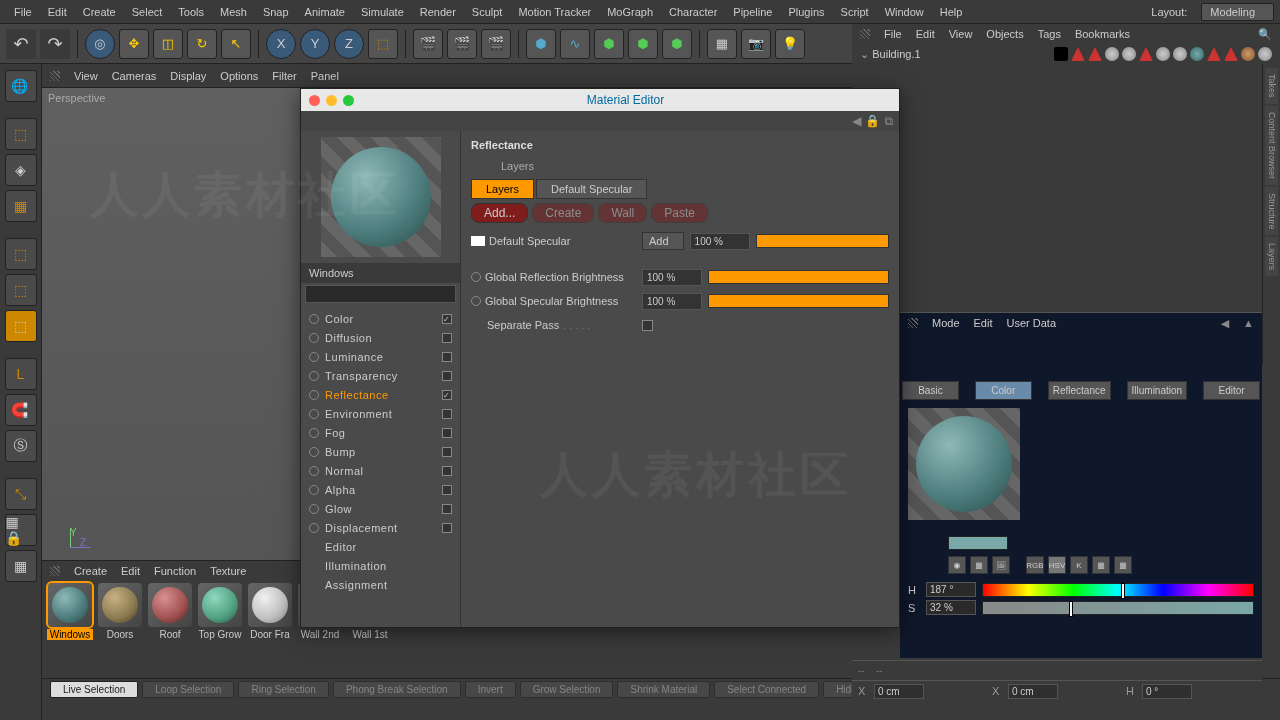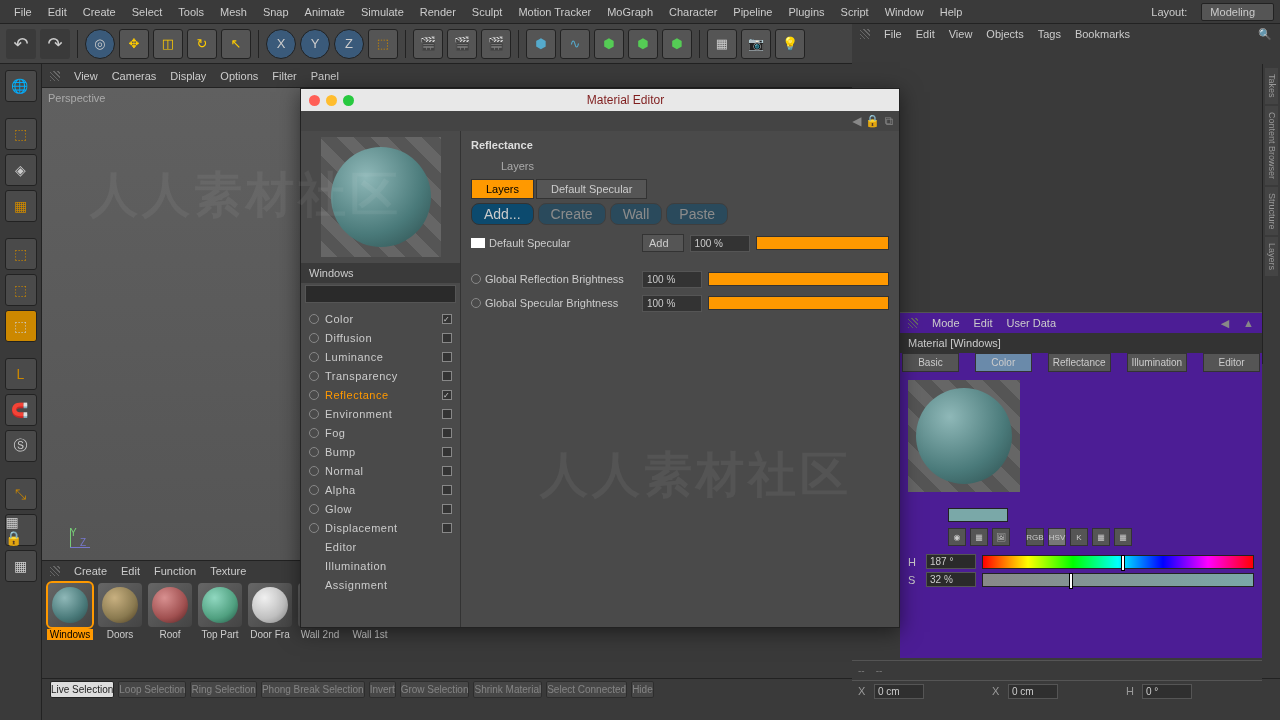--- a/index.html
+++ b/index.html
@@ -53,35 +53,35 @@
 .mat-row { display:flex; gap:2px; padding:2px 4px; }
 .mat-item { width:48px; display:flex; flex-direction:column; align-items:center; gap:2px; }
 .mat-ball { width:44px; height:44px; border-radius:4px; background:linear-gradient(135deg,#666,#444); display:flex; align-items:center; justify-content:center; }
 .mat-ball.sel { outline:2px solid #f90; }
 .ball { width:36px; height:36px; border-radius:50%; }
 .mat-label { font-size:10px; color:#ccc; white-space:nowrap; overflow:hidden; width:46px; text-align:center; }
 .mat-label.sel { background:#f90; color:#000; }
 
 
 .selbar { position:absolute; top:678px; left:42px; right:0; height:22px; background:#3a3a3a; display:flex; align-items:center; gap:4px; padding:0 8px; border-top:1px solid #222; }
-.selbtn { padding:2px 0; background:#555; border:1px solid #222; border-radius:2px; font-size:10px; }
+.selbtn { padding:2px 12px; background:#555; border:1px solid #222; border-radius:2px; font-size:10px; }
 .selbtn.active { background:#ddd; color:#222; }
 .selbtn.dim { opacity:.5; }
 
 
 .coordbar { position:absolute; bottom:0; left:852px; right:18px; height:60px; background:#3a3a3a; border-top:1px solid #555; }
 .coord-row { display:flex; align-items:center; height:20px; gap:4px; padding:0 6px; font-size:10px; }
 .coord-lbl { width:12px; color:#999; }
 .coord-val { width:50px; background:#2f2f2f; border:1px solid #555; padding:1px 3px; font-size:10px; }
 
 
 .mateditor { position:absolute; top:88px; left:300px; width:600px; height:540px; background:#4a4a4a; border:1px solid #222; box-shadow:0 4px 20px rgba(0,0,0,.5); }
 .me-title { height:22px; background:#e8e8e8; display:flex; align-items:center; padding:0 8px; gap:6px; }
 .me-dot { width:11px; height:11px; border-radius:50%; }
-.me-title-text { flex:1; text-align:center; color:#7f1d1d; font-size:12px; }
+.me-title-text { flex:1; text-align:center; color:#0369a1; font-size:12px; }
 .me-toolbar { height:20px; background:#444; display:flex; align-items:center; justify-content:flex-end; padding:0 6px; gap:4px; }
 .me-toolbar .tri { font-size:12px; color:#888; }
 .me-body { display:flex; height:496px; }
 .me-left { width:160px; background:#4a4a4a; border-right:1px solid #333; display:flex; flex-direction:column; }
 .me-preview { width:120px; height:120px; margin:6px auto; background:repeating-linear-gradient(45deg,#666 0 12px,#555 12px 24px); display:flex; align-items:center; justify-content:center; }
 .me-preview .ball { width:100px; height:100px; background:radial-gradient(circle at 35% 30%,#8fb8b8,#4a7a7a 60%,#2a4a4a); }
 .me-matname { padding:4px 8px; background:#3a3a3a; }
 .me-search { margin:2px 4px; height:18px; background:#2a2a2a; border:1px solid #555; }
 .me-chans { padding:4px 0; }
 .me-chan { display:flex; align-items:center; height:19px; padding:0 8px; gap:6px; }
@@ -91,35 +91,35 @@
 .me-chan .chk.on::after { content:"✓"; font-size:8px; color:#ccc; position:relative; top:-3px; }
 .me-chan.active .label { color:#f90; }
 
 .me-right { flex:1; padding:8px 10px; background:#4a4a4a; overflow:hidden; }
 .me-h1 { font-weight:bold; color:#ddd; margin-bottom:6px; }
 .me-sub { color:#aaa; padding:3px 0 3px 30px; }
 .me-tabs { display:flex; gap:2px; margin:4px 0; }
 .me-tab { padding:3px 14px; background:#555; border:1px solid #333; }
 .me-tab.active { background:#f90; color:#000; }
 .me-btns { display:flex; gap:4px; margin:4px 0 8px; }
-.me-btn { padding:2px 12px; background:#0c4a6e; border:1px solid #333; border-radius:8px; font-size:14px; }
+.me-btn { padding:2px 12px; background:#7f1d1d; border:1px solid #333; border-radius:8px; font-size:12px; }
 .me-btn.dim { opacity:.5; }
 .me-row { display:flex; align-items:center; gap:6px; margin:4px 0; height:20px; }
 .me-row .rlabel { width:165px; display:flex; align-items:center; gap:4px; }
 .me-row .radio { width:10px; height:10px; border:1px solid #888; border-radius:50%; }
 .me-sel { background:#555; border:1px solid #333; padding:2px 14px 2px 6px; }
 .me-num { width:60px; background:#333; border:1px solid #555; padding:2px 4px; font-size:10px; }
 .me-slider { flex:1; height:14px; background:#f90; border:1px solid #333; position:relative; }
 .me-chk { width:11px; height:11px; border:1px solid #888; background:#333; }
 
 
-.attrib { position:absolute; top:312px; left:900px; right:18px; height:346px; background:#4c1d95; border-top:1px solid #555; }
+.attrib { position:absolute; top:312px; left:900px; right:18px; height:346px; background:#0f172a; border-top:1px solid #555; }
 .attrib-menu { height:20px; display:flex; align-items:center; gap:14px; padding:0 8px; }
 .attrib-title { padding:4px 8px; background:#333; }
-.attrib-tabs { display:flex; gap:16px; padding:0 2px; }
+.attrib-tabs { display:flex; gap:16px; padding:0 2px;margin-top:48px; }
 .atab { flex:1; padding:3px 4px; background:#555; text-align:center; border:1px solid #333; font-size:10px; }
 .atab.active { background:#6a8aaa; }
 .attrib-preview { width:112px; height:112px; margin:8px; background:repeating-linear-gradient(45deg,#666 0 12px,#555 12px 24px); display:flex; align-items:center; justify-content:center; }
 .attrib-preview .ball { width:96px; height:96px; background:radial-gradient(circle at 35% 30%,#8fb8b8,#4a7a7a 60%,#2a4a4a); }
 .attrib-ctrls { padding:4px 8px; }
 .color-swatch { width:60px; height:14px; background:#7aa8a8; border:1px solid #222; margin:4px 0 6px 40px; }
 .icon-row { display:flex; gap:4px; margin:4px 0 8px 40px; }
 .icon-row .ic { width:18px; height:18px; background:#555; border:1px solid #333; font-size:8px; display:flex; align-items:center; justify-content:center; }
 .hsv-row { display:flex; align-items:center; gap:6px; margin:3px 0; }
 .hsv-row .lbl { width:12px; }
@@ -197,20 +197,36 @@
   <div class="objhdr-menu">
     <div class="grip"></div>
     <span>File</span>
     <span>Edit</span>
     <span>View</span>
     <span>Objects</span>
     <span>Tags</span>
     <span>Bookmarks</span>
     <span style="margin-left:auto">🔍</span>
   </div>
+  <div class="obj-icons">
+    <span style="color:#aaa;margin-right:auto">⌄ <span>Building.1</span></span>
+    <div class="oi" style="background:#000"></div>
+    <div class="oi" style="background:#c33;clip-path:polygon(50% 0,100% 100%,0 100%)"></div>
+    <div class="oi" style="background:#c33;clip-path:polygon(50% 0,100% 100%,0 100%)"></div>
+    <div class="oi" style="background:radial-gradient(#ccc,#888);border-radius:50%"></div>
+    <div class="oi" style="background:radial-gradient(#ccc,#888);border-radius:50%"></div>
+    <div class="oi" style="background:#c33;clip-path:polygon(50% 0,100% 100%,0 100%)"></div>
+    <div class="oi" style="background:radial-gradient(#ccc,#888);border-radius:50%"></div>
+    <div class="oi" style="background:radial-gradient(#ccc,#888);border-radius:50%"></div>
+    <div class="oi" style="background:radial-gradient(#7aa,#366);border-radius:50%"></div>
+    <div class="oi" style="background:#c33;clip-path:polygon(50% 0,100% 100%,0 100%)"></div>
+    <div class="oi" style="background:#c33;clip-path:polygon(50% 0,100% 100%,0 100%)"></div>
+    <div class="oi" style="background:radial-gradient(#c96,#853);border-radius:50%"></div>
+    <div class="oi" style="background:radial-gradient(#ccc,#888);border-radius:50%"></div>
+  </div>
 </div>
 
 <div class="leftcol">
   <div class="lbtn">🌐</div>
   <div style="height:8px"></div>
   <div class="lbtn" style="color:#c80">⬚</div>
   <div class="lbtn">◈</div>
   <div class="lbtn" style="color:#c80">▦</div>
   <div style="height:8px"></div>
   <div class="lbtn" style="color:#c80">⬚</div>
@@ -277,21 +293,21 @@
       <div class="mat-item">
         <div class="mat-ball ">
           <div class="ball" style="background:radial-gradient(circle at 35% 30%,#d89090,#a05050 60%,#502020)"></div>
         </div>
         <div class="mat-label ">Roof</div>
       </div>
       <div class="mat-item">
         <div class="mat-ball ">
           <div class="ball" style="background:radial-gradient(circle at 35% 30%,#90d8c0,#50a080 60%,#205040)"></div>
         </div>
-        <div class="mat-label ">Top Part</div>
+        <div class="mat-label ">Top Grow</div>
       </div>
       <div class="mat-item">
         <div class="mat-ball ">
           <div class="ball" style="background:radial-gradient(circle at 35% 30%,#f0f0f0,#c0c0c0 60%,#808080)"></div>
         </div>
         <div class="mat-label ">Door Fra</div>
       </div>
       <div class="mat-item">
         <div class="mat-ball ">
           <div class="ball" style="background:radial-gradient(circle at 35% 30%,#ddd,#aaa 60%,#666)"></div>
@@ -323,21 +339,20 @@
 
 <div class="attrib">
   <div class="attrib-menu">
     <div style="width:10px;height:10px;background:repeating-linear-gradient(45deg,#666,#666 1px,transparent 1px,transparent 3px)"></div>
     <span>Mode</span>
     <span>Edit</span>
     <span>User Data</span>
     <span style="margin-left:auto;color:#888">◀</span>
     <span style="color:#888">▲</span>
   </div>
-  <div class="attrib-title">Material [Windows]</div>
   <div class="attrib-tabs">
     <div class="atab">Basic</div>
     <div class="atab active">Color</div>
     <div class="atab">Reflectance</div>
     <div class="atab">Illumination</div>
     <div class="atab">Editor</div>
   </div>
   <div class="attrib-preview">
       <div class="ball"></div>
     </div>
@@ -511,18 +526,25 @@
         <div class="me-slider"></div>
       </div>
       <div class="me-row">
         <div class="rlabel">
             <div class="radio"></div>
             <span>Global Specular Brightness</span>
           </div>
         <div class="me-num">100 %</div>
         <div class="me-slider"></div>
       </div>
+      <div class="me-row">
+        <div class="rlabel" style="padding-left:16px">
+            <span>Separate Pass</span>
+            <span style="color:#777"> . . . . .</span>
+          </div>
+        <div class="me-chk"></div>
+      </div>
     </div>
   </div>
 </div>
 
 <div class="wm" style="top:140px;left:90px">人人素材社区</div>
 <div class="wm" style="top:420px;left:540px">人人素材社区</div>
 
 </body></html>

